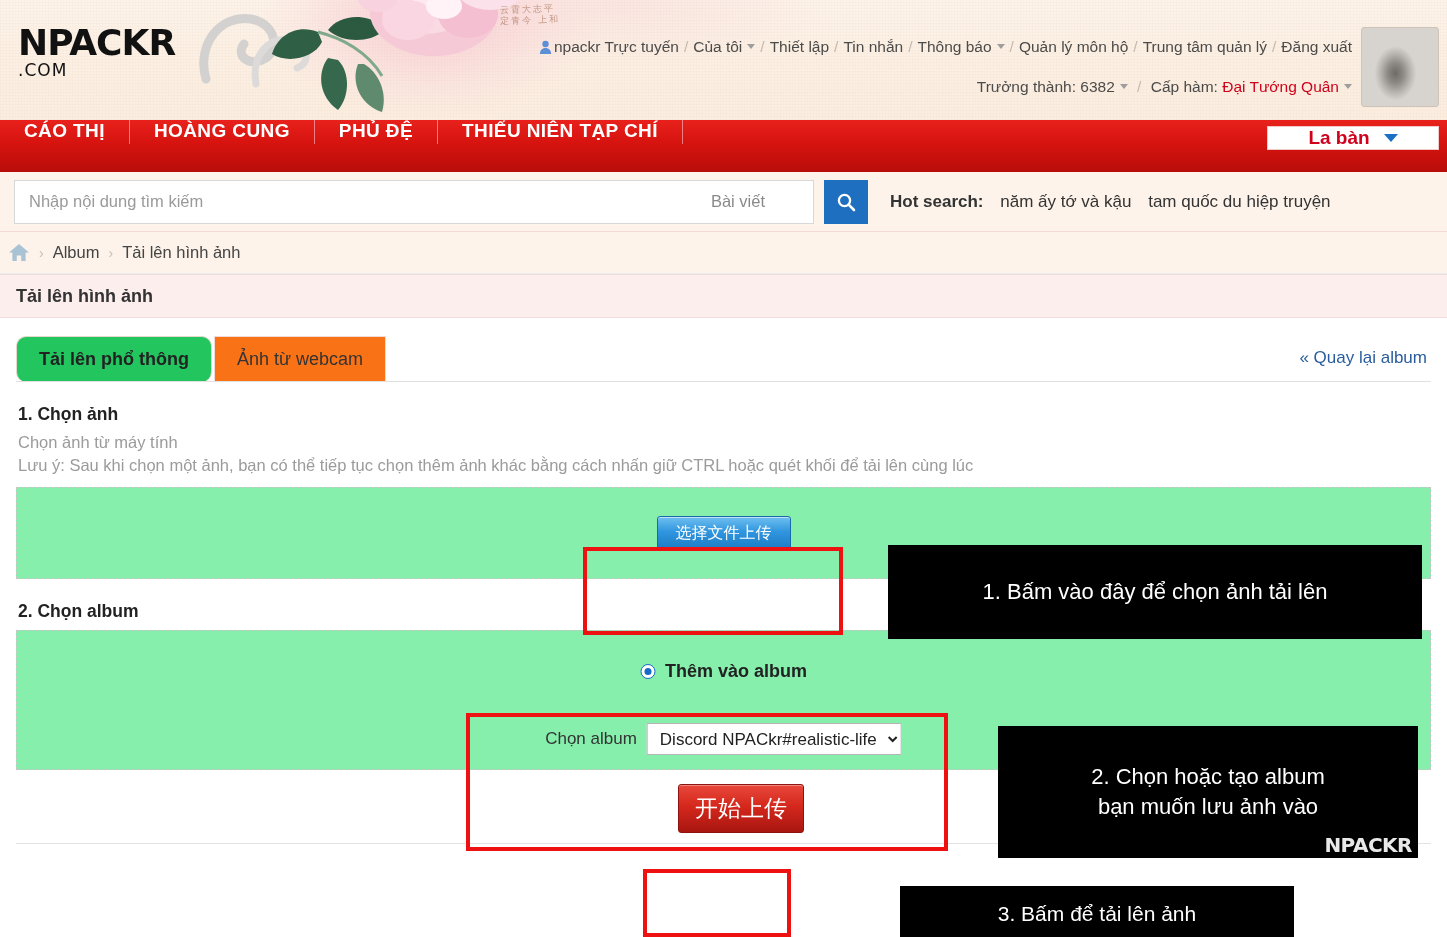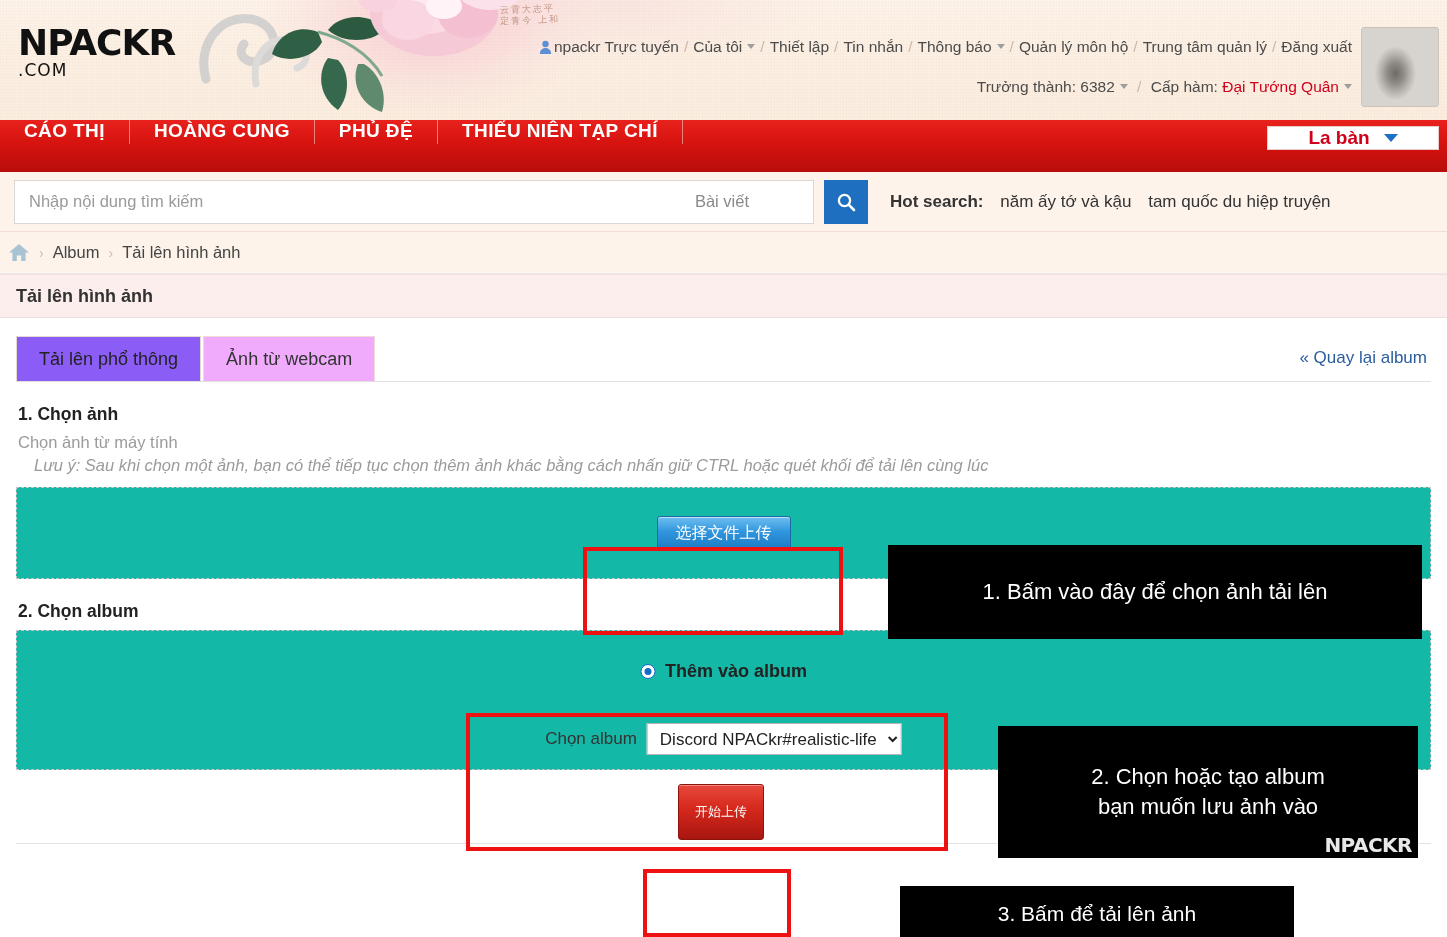--- a/index.html
+++ b/index.html
@@ -120,21 +120,21 @@
     background:#fff; border:1px solid #d8d8d8;
     display:flex; align-items:center;
   }
   .search-input {
     border:0; outline:0; height: 42px; flex:1;
     padding: 0 14px; font-size: 16.5px; color:#15803d;
     font-family:"Liberation Sans", sans-serif; background:transparent;
   }
   .search-input::placeholder { color:#9a9a9a; }
   .search-scope {
-    font-size:16.5px; color:#8a8a8a; padding-right: 64px; white-space:nowrap;
+    font-size:16.5px; color:#8a8a8a; padding-right: 48px; white-space:nowrap;
   }
   .search-btn {
     width: 44px; height: 44px; margin-left: 10px;
     background:#1f6fc0; border:0; cursor:pointer;
     display:flex; align-items:center; justify-content:center;
   }
   .hot {
     margin-left: 22px; font-size: 17px; color:#333; white-space: nowrap;
   }
   .hot b { font-weight:700; }
@@ -160,41 +160,41 @@
   }
   .panel-body { position: relative; padding: 16px 16px 0 16px; }
 
   
   .tabs { position: relative; display:flex; align-items:flex-end; height: 48px; }
   .tab {
     height: 46px; display:flex; align-items:center; padding: 0 22px;
     font-size: 18px; border:1px solid #e3d9cd; border-bottom: none;
     margin-right: 2px; cursor:pointer;
   }
-  .tab.active { background:#8b5cf6; color:#222; font-weight:400; }
-  .tab.inactive { background:#f0abfc; color:#333; border-color:#f0dada;text-align:right; }
+  .tab.active { background:#22c55e; color:#222; font-weight:700;border-radius:10px; }
+  .tab.inactive { background:#f97316; color:#333; border-color:#f0dada;text-align:right; }
   .tabs-line {
     position:absolute; left:0; right:0; bottom:0; height:1px; background:#e0e0e0;
   }
   .back-album {
     position:absolute; right: 4px; bottom: 14px;
     font-size: 17px; color:#2a5d9e; text-decoration:none;
   }
 
   
   .sec-head {
     font-size: 17.5px; font-weight:700; color:#222;
     margin: 22px 0 8px 2px;
   }
   .sec-note { font-size: 16.5px; color:#9b9b9b; margin: 0 0 4px 2px; }
-  .sec-note2 { font-size: 16.5px; color:#9b9b9b; margin: 0 0 12px 18px; font-style: italic; }
+  .sec-note2 { font-size: 16.5px; color:#9b9b9b; margin: 0 0 12px 2px; }
 
   .dropzone {
     position: relative;
-    border: 1px dashed #c6c6c6; background:#14b8a6;
+    border: 1px dashed #c6c6c6; background:#86efac;
     height: 92px;
   }
   .dropzone.z2 { height: 140px; }
 
   .blue-btn {
     position:absolute; left: 50%; transform: translateX(-50%); top: 28px;
     padding: 6px 18px; font-size: 16px; color:#fff;
     background: linear-gradient(180deg,#6fbff0 0%, #2f95de 45%, #1b7bc4 100%);
     border: 1px solid #1a6aa8; border-radius: 3px;
     box-shadow: inset 0 1px 0 rgba(255,255,255,.55);
@@ -240,21 +240,21 @@
   .anno .wm {
     position:absolute; right: 6px; bottom: -2px;
     font-family:"DejaVu Sans", sans-serif; font-weight:700;
     font-size: 20px; color:#e8e8e8; letter-spacing:-.5px;
   }
 
   
   .footrow { position: relative; height: 74px; }
   .red-btn {
     position:absolute; left: 662px; top: 14px;
-    padding: 18px 16px; font-size: 13px; color:#fff;
+    padding: 8px 16px; font-size: 23px; color:#fff;
     background: linear-gradient(180deg,#e8483c 0%, #d5281c 45%, #a81610 100%);
     border: 1px solid #8e120d; border-radius: 3px;
     box-shadow: inset 0 1px 0 rgba(255,255,255,.35);
     font-family:"DejaVu Sans", sans-serif; cursor:pointer;
   }
   .bottom-line { position:absolute; left:0; right:0; bottom:0; height:1px; background:#e3e3e3; }
 </style>
 </head>
 <body>
 

